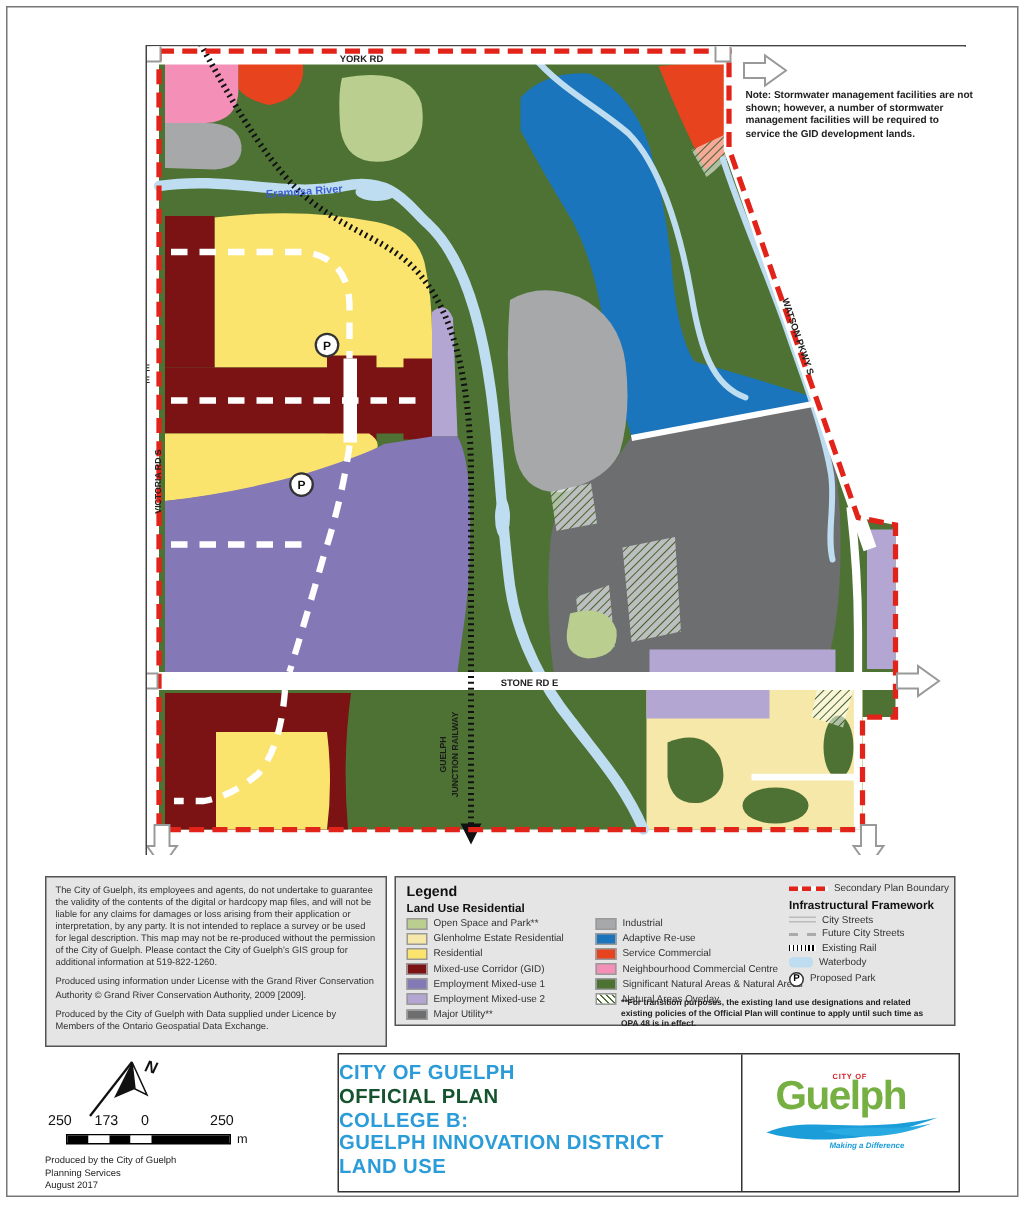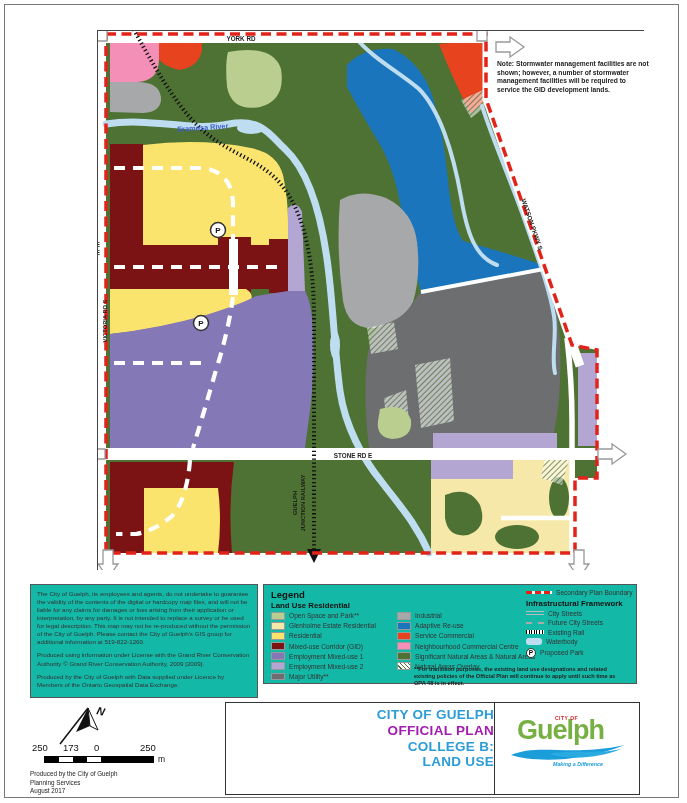--- a/index.html
+++ b/index.html
@@ -2,21 +2,21 @@
 <html><head>
 <meta charset="utf-8">
 <style>
   * { margin:0; padding:0; box-sizing:border-box; }
   html,body { width:687px; height:803px; background:#fff; font-family:"Liberation Sans", sans-serif; overflow:hidden; }
   .page { position:relative; width:687px; height:803px; background:#fff; }
   .page-border { position:absolute; left:4px; top:4px; width:675px; height:794px; border:1px solid #777; }
   .map-frame { position:absolute; left:97px; top:30px; width:547px; height:540px; border:1px solid #444; background:#fff; }
   .map-svg { position:absolute; left:0; top:0; }
   .note { position:absolute; left:399px; top:29px; width:153px; font-size:6.7px; font-weight:bold; color:#222; line-height:1.3; }
-  .box { position:absolute; border:1px solid #555; background:#14b8a6; }
+  .box { position:absolute; border:1px solid #555; background:#e5e5e5; }
   .disclaimer-box { left:30px; top:584px; width:228px; height:114px; padding:5px 6px; }
   .disclaimer-box p { font-size:6.2px; color:#333; line-height:1.3; margin-bottom:5px; }
   .legend-box { left:263px; top:584px; width:374px; height:100px; padding:4px 7px; }
   .legend-title { font-size:9.5px; font-weight:bold; color:#111; }
   .lu-heading { font-size:7.8px; font-weight:bold; color:#111; margin-top:1px; }
   .legend-cols { position:absolute; left:7px; top:27px; display:flex; gap:6px; }
   .lu-col { display:flex; flex-direction:column; gap:2.6px; width:120px; }
   .lu-col2 { width:128px; }
   .lu-item { display:flex; align-items:center; gap:4px; }
   .swatch { width:14px; height:7.5px; border:0.5px solid #999; flex:0 0 14px; }
@@ -35,21 +35,21 @@
   .footnote { position:absolute; left:150px; top:81px; width:214px; font-size:5.6px; font-weight:bold; color:#222; line-height:1.25; }
   .scale-area { position:absolute; left:30px; top:700px; width:190px; height:100px; }
   .compass { position:absolute; left:22px; top:2px; }
   .scale-nums { position:absolute; left:0px; top:42px; width:160px; font-size:9.5px; color:#111; }
   .scale-nums span { position:absolute; }
   .scale-bar { position:absolute; left:14px; top:56px; width:110px; height:7px; border:1px solid #000; display:flex; }
   .sb-seg { height:100%; }
   .scale-unit { position:absolute; left:128px; top:54px; font-size:8.5px; color:#111; }
   .credits { position:absolute; left:0; top:70px; font-size:6.3px; color:#222; line-height:1.35; }
   .title-box { position:absolute; left:225px; top:702px; width:415px; height:93px; border:1px solid #333; }
-  .map-title { position:absolute; left:0; top:4px; width:268px; text-align:right; font-weight:bold; font-size:13.5px; line-height:1.17; letter-spacing:0.3px; }
+  .map-title { position:absolute; left:0; top:4px; width:268px; text-align:left; font-weight:bold; font-size:13.5px; line-height:1.17; letter-spacing:0.3px; }
   .logo-box { position:absolute; left:268px; top:0; width:145px; height:91px; border-left:1px solid #333; }
   .logo { position:absolute; left:14px; top:14px; width:118px; }
   .logo-cityof { position:absolute; left:46px; top:-2px; font-size:5px; font-weight:bold; color:#D12128; letter-spacing:0.5px; }
   .logo-name { font-size:27px; font-weight:bold; color:#76B043; letter-spacing:-1px; line-height:1; padding-left:8px; }
   .logo-swoosh { position:absolute; left:0; top:24px; }
   .logo-tagline { position:absolute; left:44px; top:44px; font-size:5.3px; font-weight:bold; font-style:italic; color:#1B9DD9; }
 </style>
 </head>
 <body>
 
@@ -293,22 +293,23 @@
     <div class="credits">
       <div>Produced by the City of Guelph</div>
       <div>Planning Services</div>
       <div>August 2017</div>
     </div>
   </div>
 
   <div class="title-box">
     <div class="map-title">
       <div style="color: rgb(43, 156, 216);">CITY OF GUELPH</div>
-      <div style="color: #a21caf;">OFFICIAL PLAN</div>
+      <div style="color: #14532d;">OFFICIAL PLAN</div>
       <div style="color: rgb(43, 156, 216);">COLLEGE B:</div>
+      <div style="color: rgb(43, 156, 216);">GUELPH INNOVATION DISTRICT</div>
       <div style="color: rgb(43, 156, 216);">LAND USE</div>
     </div>
     <div class="logo-box">
       <div class="logo">
         <div class="logo-cityof">CITY OF</div>
         <div class="logo-name">Guelph</div>
         <svg class="logo-swoosh" width="118" height="22">
           <path d="M2,14 C30,2 60,16 116,4 C70,22 24,21 2,14 Z" fill="#1B9DD9"></path>
           <path d="M40,13 C65,8 85,14 112,8 C85,19 58,18 40,13 Z" fill="#29ABE2"></path>
         </svg>

